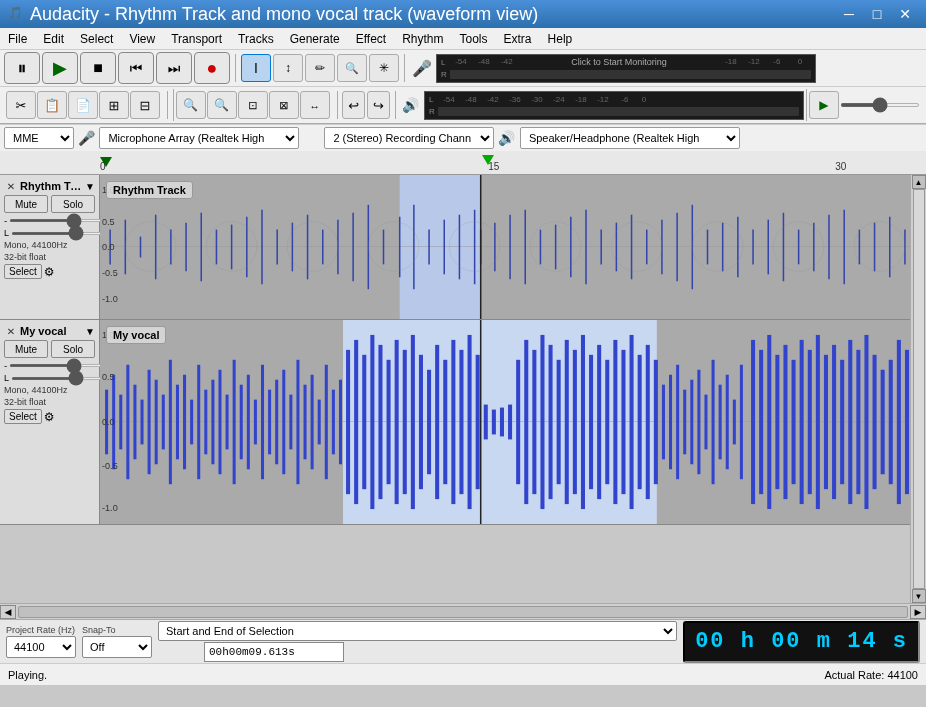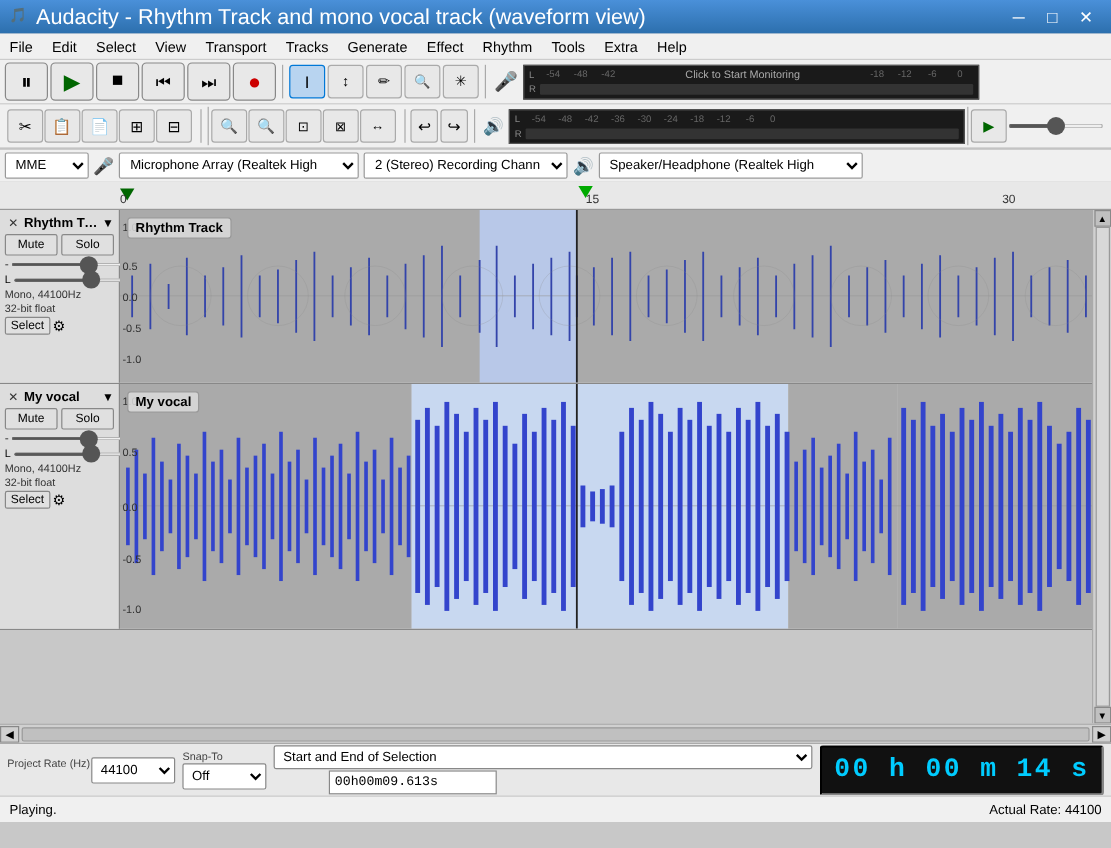--- a/index.html
+++ b/index.html
@@ -480,21 +480,21 @@
   </div>
 
   <div class="device-toolbar">
     <select class="device-select" style="width:70px;">
       <option>MME</option>
     </select>
     <span style="font-size:14px;">🎤</span>
     <select class="device-select" style="width:200px;">
       <option>Microphone Array (Realtek High</option>
     </select>
-    <select class="device-select" style="width:170px;">
+    <select class="device-select" style="width:170px;margin-left:21px;">
       <option>2 (Stereo) Recording Chann</option>
     </select>
     <span style="font-size:14px;">🔊</span>
     <select class="device-select" style="width:220px;">
       <option>Speaker/Headphone (Realtek High</option>
     </select>
   </div>
 
   <div style="background:#e8e8e8; height:24px; border-bottom:1px solid #999; display:flex; align-items:flex-end; position:relative; padding-left:100px;">
 
@@ -812,21 +812,21 @@
   </div>
 
   <div class="scroll-area">
     <button style="font-size:9px; width:16px; height:14px; border:1px solid #888; background:#d0d0d0; cursor:pointer;">◀</button>
     <div class="h-scrollbar"></div>
     <button style="font-size:9px; width:16px; height:14px; border:1px solid #888; background:#d0d0d0; cursor:pointer;">▶</button>
   </div>
 
   <div style="background:#e8e8e8; border-top:1px solid #aaa; display:flex; align-items:center; padding:3px 6px; gap:6px; height:44px;">
 
-    <div style="display:flex; flex-direction:row; gap:1px;">
+    <div style="display:flex; flex-direction:column; gap:1px;">
       <span style="font-size:9px; color:#444;">Project Rate (Hz)</span>
       <select class="select-box" style="width:70px; height:22px;">
         <option>44100</option>
       </select>
     </div>
 
     <div style="display:flex; flex-direction:column; gap:1px;">
       <span style="font-size:9px; color:#444;">Snap-To</span>
       <select class="select-box" style="width:70px; height:22px;">
         <option>Off</option>

